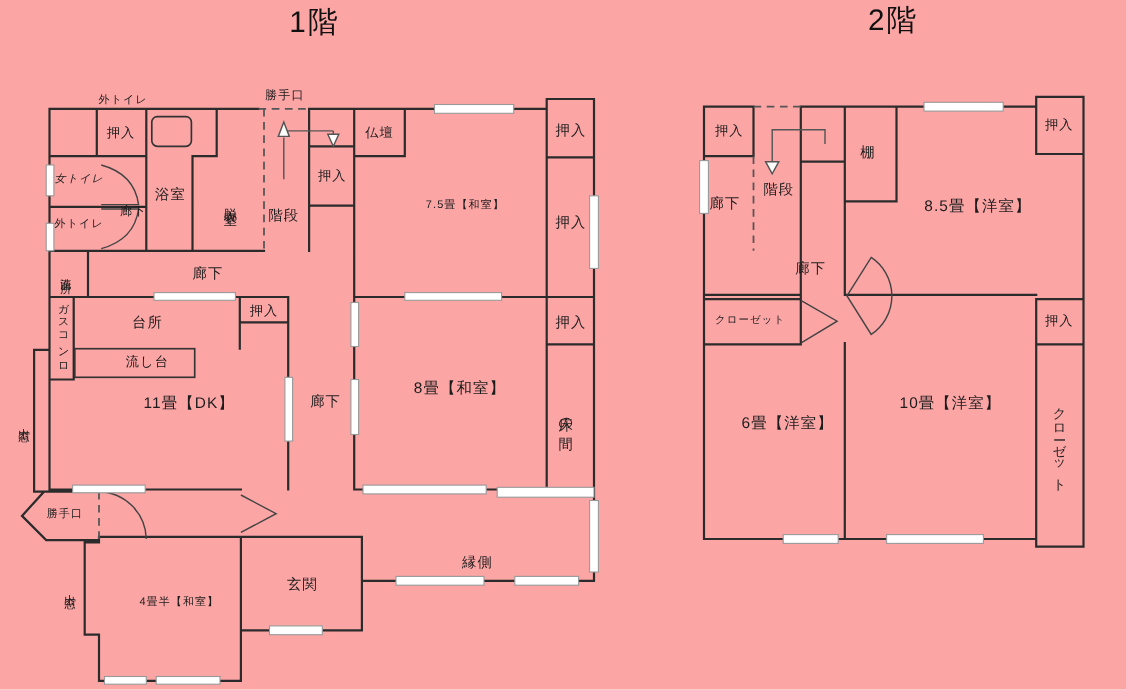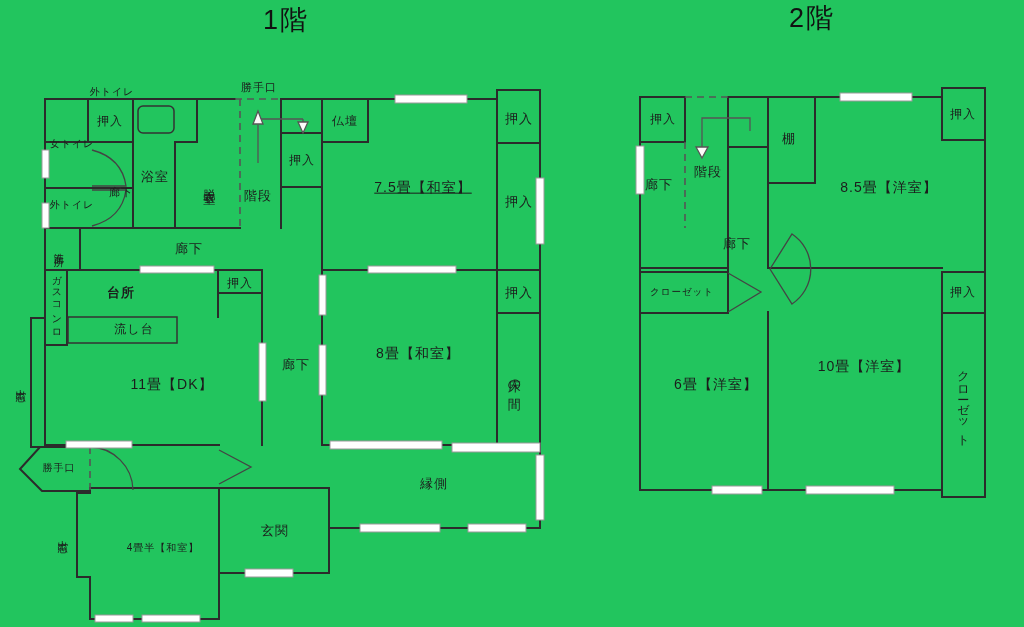--- a/index.html
+++ b/index.html
@@ -1,17 +1,17 @@
 <!DOCTYPE html>
 <html><head>
 <meta charset="utf-8">
 <style>
   html,body{margin:0;padding:0;background:#ffffff;}
   .canvas{
-    position:relative;width:1024px;height:627px;background:#22c55e;
+    position:relative;width:1024px;height:627px;background:#fca5a5;
     font-family:"Liberation Sans","DejaVu Sans",sans-serif;color:#1a1a1a;overflow:hidden;
   }
   .plan-svg{position:absolute;left:0;top:0;}
   .lbl{
     position:absolute;transform:translate(-50%,-50%);
     white-space:nowrap;color:#1c1c1c;line-height:1.05;letter-spacing:1px;
   }
   .v{
     writing-mode:vertical-rl;text-orientation:upright;letter-spacing:2px;
   }
@@ -127,43 +127,43 @@
       <rect x="806" y="486" width="88" height="8"></rect>
     </g>
   </svg>
 
   <div class="title" style="left:286px;top:20px;">1階</div>
   <div class="title" style="left:812px;top:18px;">2階</div>
 
   <div class="lbl" style="left:112px;top:92px;font-size:10px;">外トイレ</div>
   <div class="lbl" style="left:259px;top:88px;font-size:11px;">勝手口</div>
   <div class="lbl" style="left:110px;top:121px;font-size:12px;">押入</div>
-  <div class="lbl" style="left:72px;top:144px;font-size:10px;">女トイレ</div>
+  <div class="lbl" style="left:72px;top:164px;font-size:10px;font-style:italic;">女トイレ</div>
   <div class="lbl" style="left:72px;top:205px;font-size:10px;">外トイレ</div>
   <div class="lbl" style="left:121px;top:193px;font-size:11px;">廊下</div>
   <div class="lbl" style="left:155px;top:177px;font-size:13px;">浴室</div>
   <div class="lbl v" style="left:209px;top:182px;font-size:12px;">脱衣室</div>
   <div class="lbl" style="left:258px;top:196px;font-size:13px;">階段</div>
   <div class="lbl" style="left:302px;top:160px;font-size:12px;">押入</div>
   <div class="lbl" style="left:345px;top:121px;font-size:12px;">仏壇</div>
-  <div class="lbl" style="left:423px;top:187px;font-size:14px;text-decoration:underline;">7.5畳【和室】</div>
+  <div class="lbl" style="left:423px;top:187px;font-size:10px;">7.5畳【和室】</div>
   <div class="lbl" style="left:519px;top:119px;font-size:13px;">押入</div>
   <div class="lbl" style="left:519px;top:202px;font-size:13px;">押入</div>
   <div class="lbl" style="left:519px;top:293px;font-size:13px;">押入</div>
   <div class="lbl v" style="left:514px;top:379px;font-size:13px;">床の間</div>
   <div class="lbl v" style="left:58px;top:248px;font-size:10px;">洗面所</div>
   <div class="lbl v" style="left:56px;top:302px;font-size:10px;">ガスコンロ</div>
-  <div class="lbl" style="left:121px;top:293px;font-size:13px;font-weight:bold;">台所</div>
+  <div class="lbl" style="left:134px;top:293px;font-size:13px;">台所</div>
   <div class="lbl" style="left:122px;top:329px;font-size:12px;margin-left:12px;">流し台</div>
   <div class="lbl" style="left:240px;top:283px;font-size:12px;">押入</div>
-  <div class="lbl" style="left:172px;top:384px;font-size:14px;">11畳【DK】</div>
+  <div class="lbl" style="left:172px;top:366px;font-size:14px;">11畳【DK】</div>
   <div class="lbl" style="left:189px;top:249px;font-size:13px;">廊下</div>
   <div class="lbl" style="left:296px;top:365px;font-size:13px;">廊下</div>
   <div class="lbl" style="left:418px;top:353px;font-size:14px;">8畳【和室】</div>
-  <div class="lbl" style="left:434px;top:484px;font-size:13px;text-align:center;">縁側</div>
+  <div class="lbl" style="left:434px;top:511px;font-size:13px;text-align:center;">縁側</div>
   <div class="lbl" style="left:275px;top:531px;font-size:13px;">玄関</div>
   <div class="lbl" style="left:163px;top:548px;font-size:10px;">4畳半【和室】</div>
   <div class="lbl v" style="left:20px;top:382px;font-size:11px;">出窓</div>
   <div class="lbl v" style="left:62px;top:533px;font-size:11px;">出窓</div>
   <div class="lbl" style="left:59px;top:468px;font-size:10px;">勝手口</div>
 
   <div class="lbl" style="left:663px;top:119px;font-size:12px;">押入</div>
   <div class="lbl" style="left:708px;top:172px;font-size:13px;">階段</div>
   <div class="lbl" style="left:789px;top:139px;font-size:13px;">棚</div>
   <div class="lbl" style="left:889px;top:187px;font-size:14px;">8.5畳【洋室】</div>

